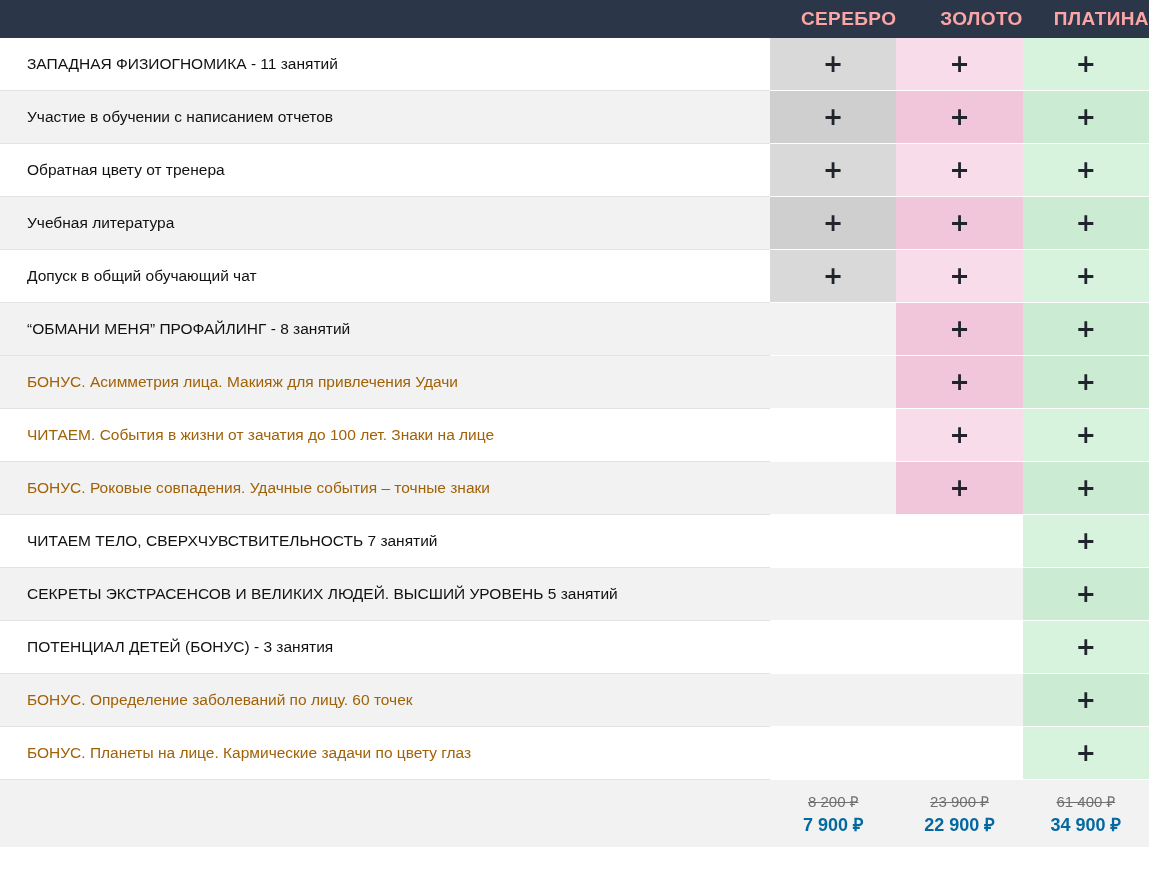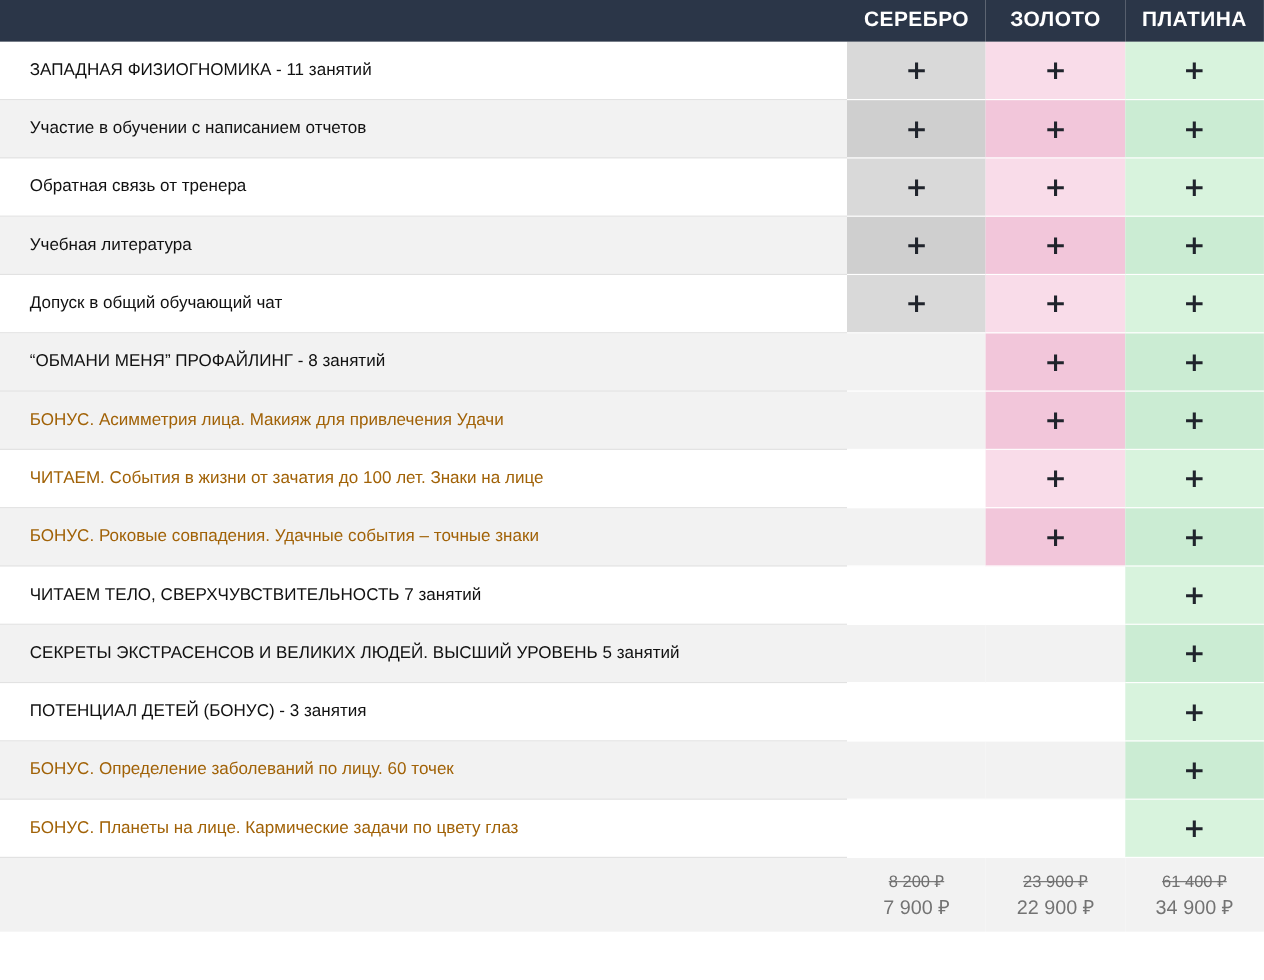--- a/index.html
+++ b/index.html
@@ -16,27 +16,27 @@
   table.pricing {
     border-collapse: collapse;
     width: 1149px;
     table-layout: fixed;
   }
   table.pricing col.c-feature { width: 770px; }
   table.pricing col.c-plan { width: 126.33px; }
 
   thead th {
     background: #2b3648;
-    color: #ffffff;
+    color: #fca5a5;
     font-size: 19px;
     font-weight: bold;
     letter-spacing: 0.4px;
     height: 38px;
     padding: 0;
-    text-align: center;
+    text-align: right;
     vertical-align: middle;
   }
   thead th.feature-head {
     background: #2b3648;
   }
 
   tbody tr.row-even td.feature-cell { background: #ffffff; }
   tbody tr.row-odd  td.feature-cell { background: #f2f2f2; margin-left: 32px; }
 
   td.feature-cell {
@@ -93,23 +93,23 @@
     display: block;
     font-size: 15px;
     color: #6f6f6f;
     text-decoration: line-through;
     line-height: 20px;
     margin-bottom: 2px;
   }
   .price-new {
     display: block;
     font-size: 18px;
-    color: #737373;
+    color: #0369a1;
     line-height: 22px;
-    font-weight: normal;
+    font-weight: bold;
   }
   .plus-glyph {
     display: inline-block;
     line-height: 1;
     font-size: 24px;
     font-weight: bold;
     font-family: "DejaVu Sans", sans-serif;
   }
   .empty { visibility: hidden; }
 </style>
@@ -138,21 +138,21 @@
         <td class="mark-cell plan-gold on"><span class="plus-glyph">+</span></td>
         <td class="mark-cell plan-platinum on"><span class="plus-glyph">+</span></td>
       </tr>
       <tr class="row-odd">
         <td class="feature-cell">Участие в обучении с написанием отчетов</td>
         <td class="mark-cell plan-silver on alt"><span class="plus-glyph">+</span></td>
         <td class="mark-cell plan-gold on alt"><span class="plus-glyph">+</span></td>
         <td class="mark-cell plan-platinum on alt"><span class="plus-glyph">+</span></td>
       </tr>
       <tr class="row-even">
-        <td class="feature-cell">Обратная связь от тренера</td>
+        <td class="feature-cell">Обратная цвету от тренера</td>
         <td class="mark-cell plan-silver on"><span class="plus-glyph">+</span></td>
         <td class="mark-cell plan-gold on"><span class="plus-glyph">+</span></td>
         <td class="mark-cell plan-platinum on"><span class="plus-glyph">+</span></td>
       </tr>
       <tr class="row-odd">
         <td class="feature-cell">Учебная литература</td>
         <td class="mark-cell plan-silver on alt"><span class="plus-glyph">+</span></td>
         <td class="mark-cell plan-gold on alt"><span class="plus-glyph">+</span></td>
         <td class="mark-cell plan-platinum on alt"><span class="plus-glyph">+</span></td>
       </tr>

